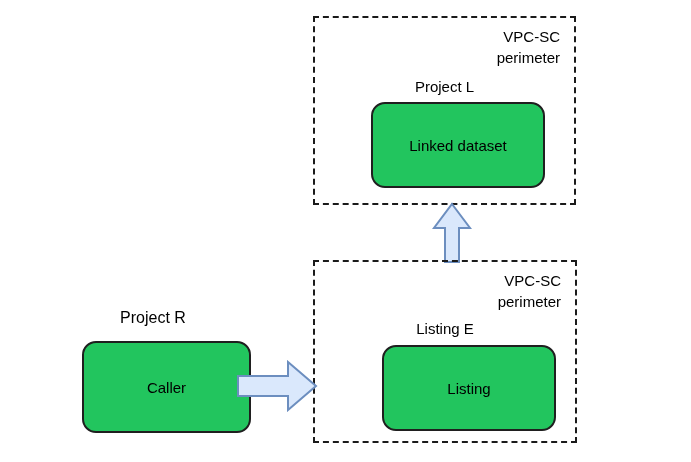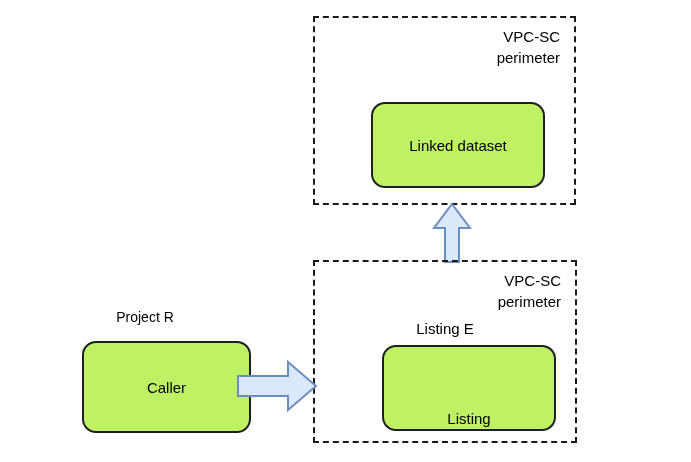--- a/index.html
+++ b/index.html
@@ -76,55 +76,54 @@
     right: 0;
     top: 58px;
   }
   #label-project-e {
     left: 0;
     right: 0;
     top: 56px;
   }
   #label-project-r {
     position: absolute;
-    left: 60px;
+    left: 68px;
     width: 170px;
     top: 307px;
-    font-size: 14px;
+    font-size: 16px;
     line-height: 21px;
     text-align: center;
     white-space: nowrap;
   }
 
   
   .node {
     position: absolute;
     box-sizing: border-box;
     border: 2px solid #1f1f1f;
     border-radius: 14px;
-    background: #bef264;
+    background: #22c55e;
     display: flex;
     align-items: center;
     justify-content: center;
     font-size: 15px;
     line-height: 21px;
     white-space: nowrap;
   }
   #node-linked-dataset {
     left: 371px;
     top: 102px;
     width: 174px;
     height: 86px;
   }
   #node-listing {
     left: 382px;
     top: 345px;
     width: 174px;
     height: 86px;
-    align-items: flex-end;
   }
   #node-caller {
     left: 60px;
     top: 341px;
     width: 169px;
     height: 92px;
     margin-left: 22px;
   }
 
   
@@ -154,20 +153,21 @@
 </head>
 <body>
 
 <div class="canvas">
 
   <div class="perimeter" id="perimeter-top">
     <div class="perimeter-label" id="label-vpcsc-top">
       <span class="line">VPC-SC</span>
       <span class="line">perimeter</span>
     </div>
+    <div class="project-label" id="label-project-l">Project L</div>
   </div>
 
   <div class="node" id="node-linked-dataset">
     <span>Linked dataset</span>
   </div>
 
   <svg class="arrow" id="arrow-listing-to-linked" viewBox="0 0 40 62">
     <polygon points="20,2 38,26 27,26 27,60 13,60 13,26 2,26"></polygon>
   </svg>
 

